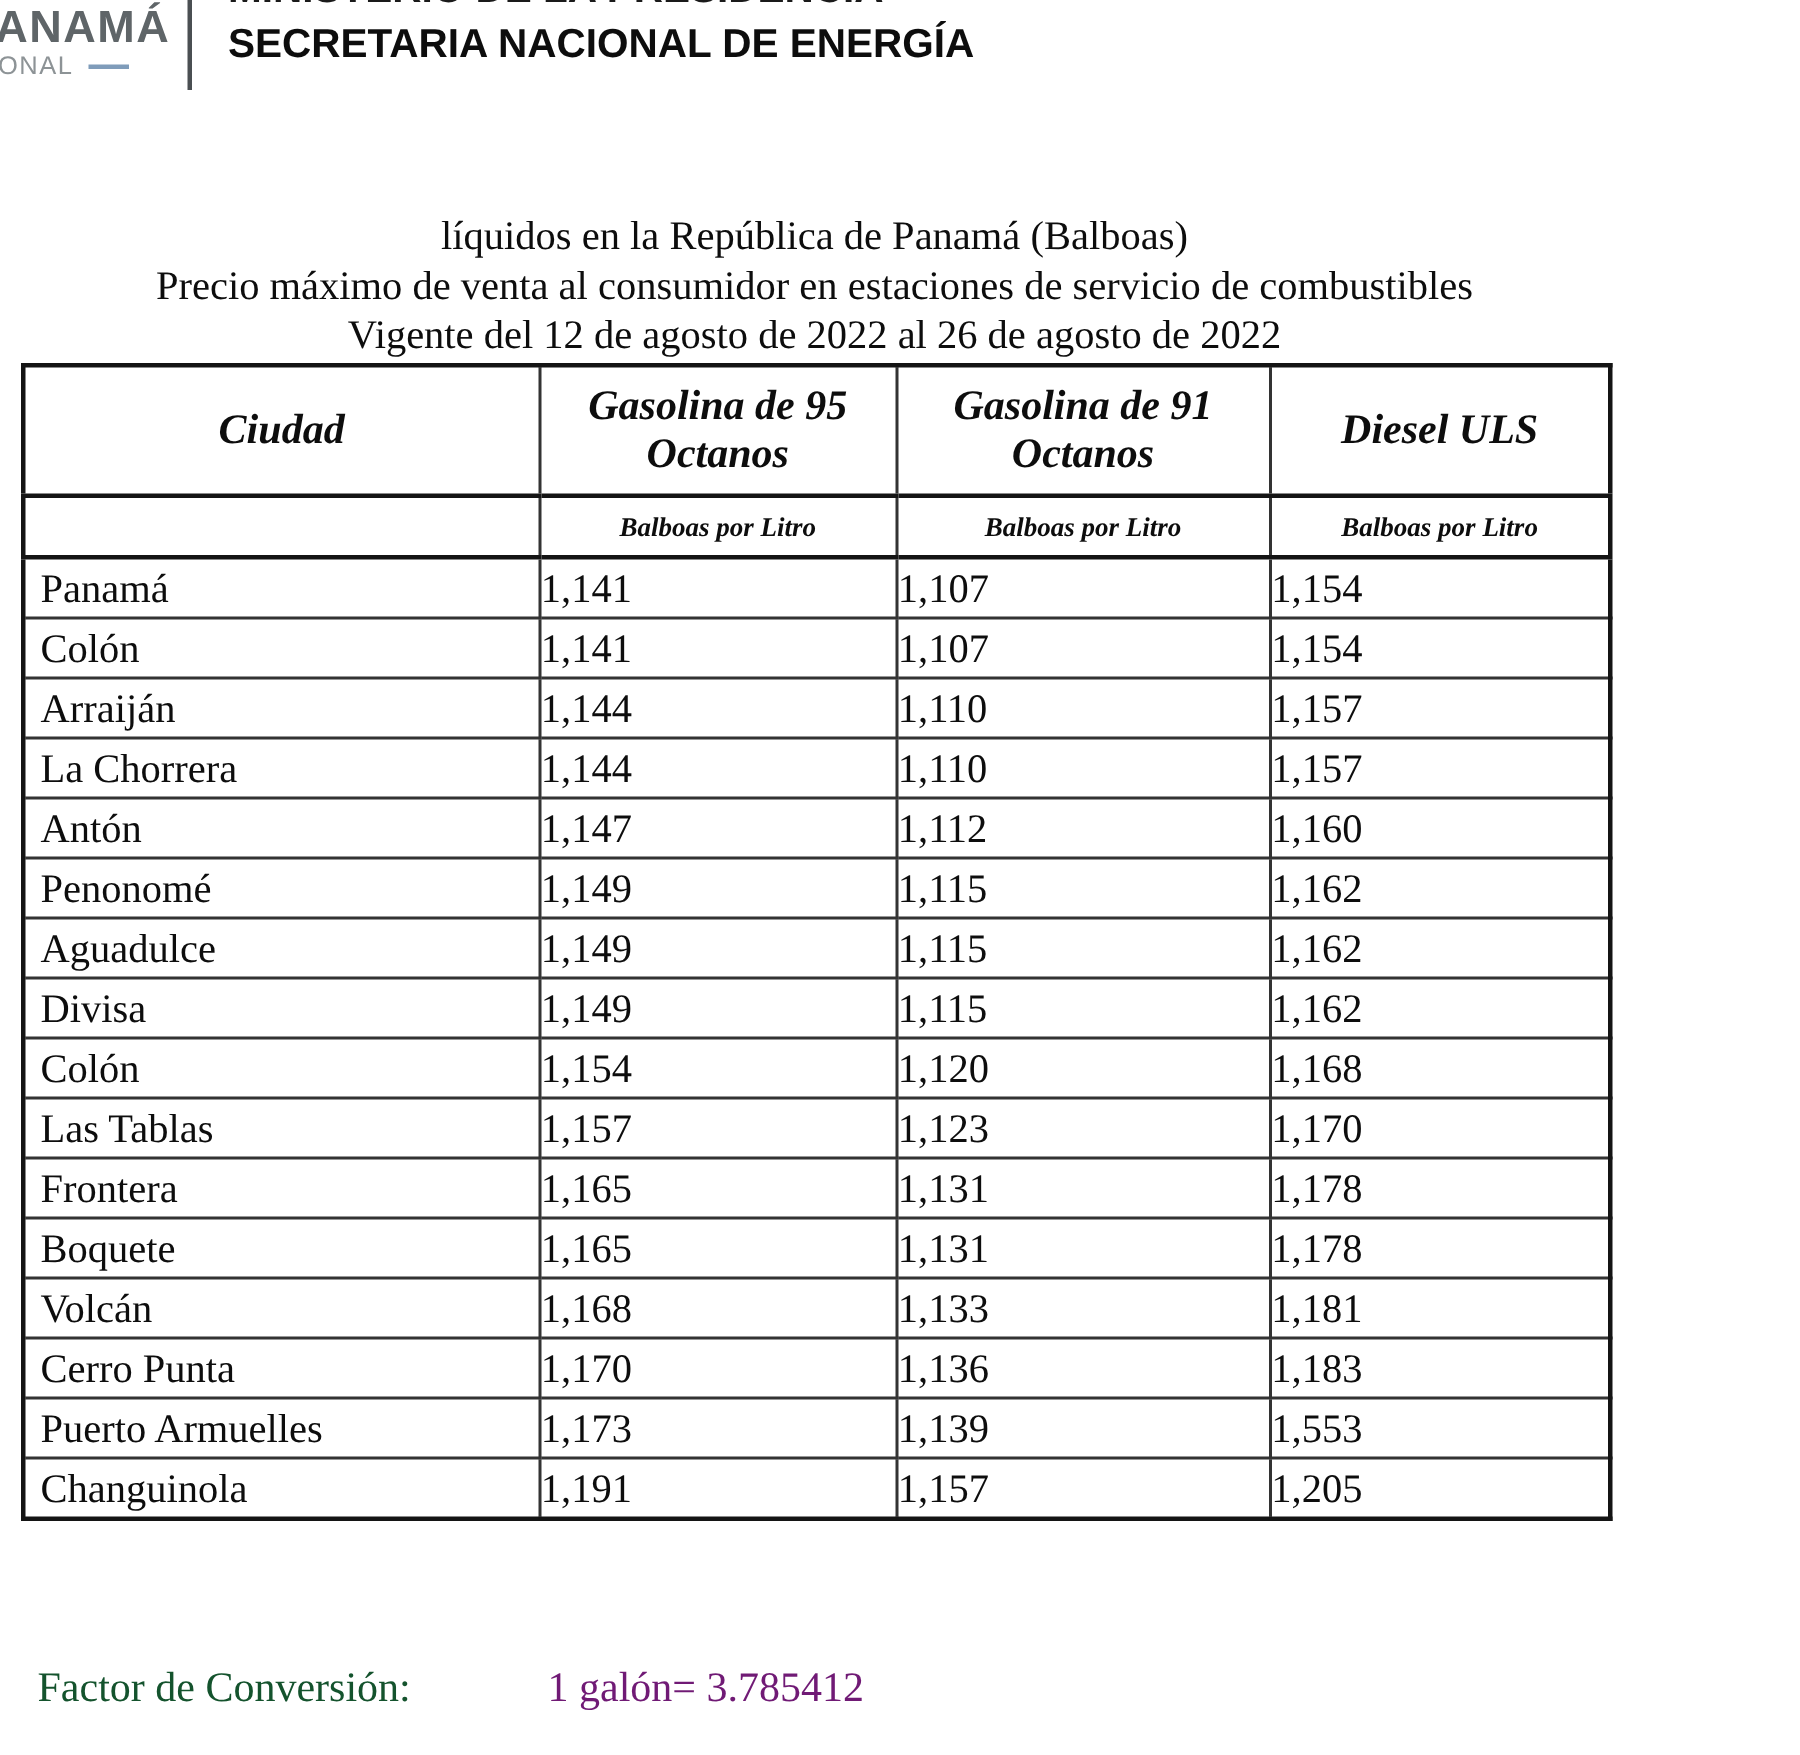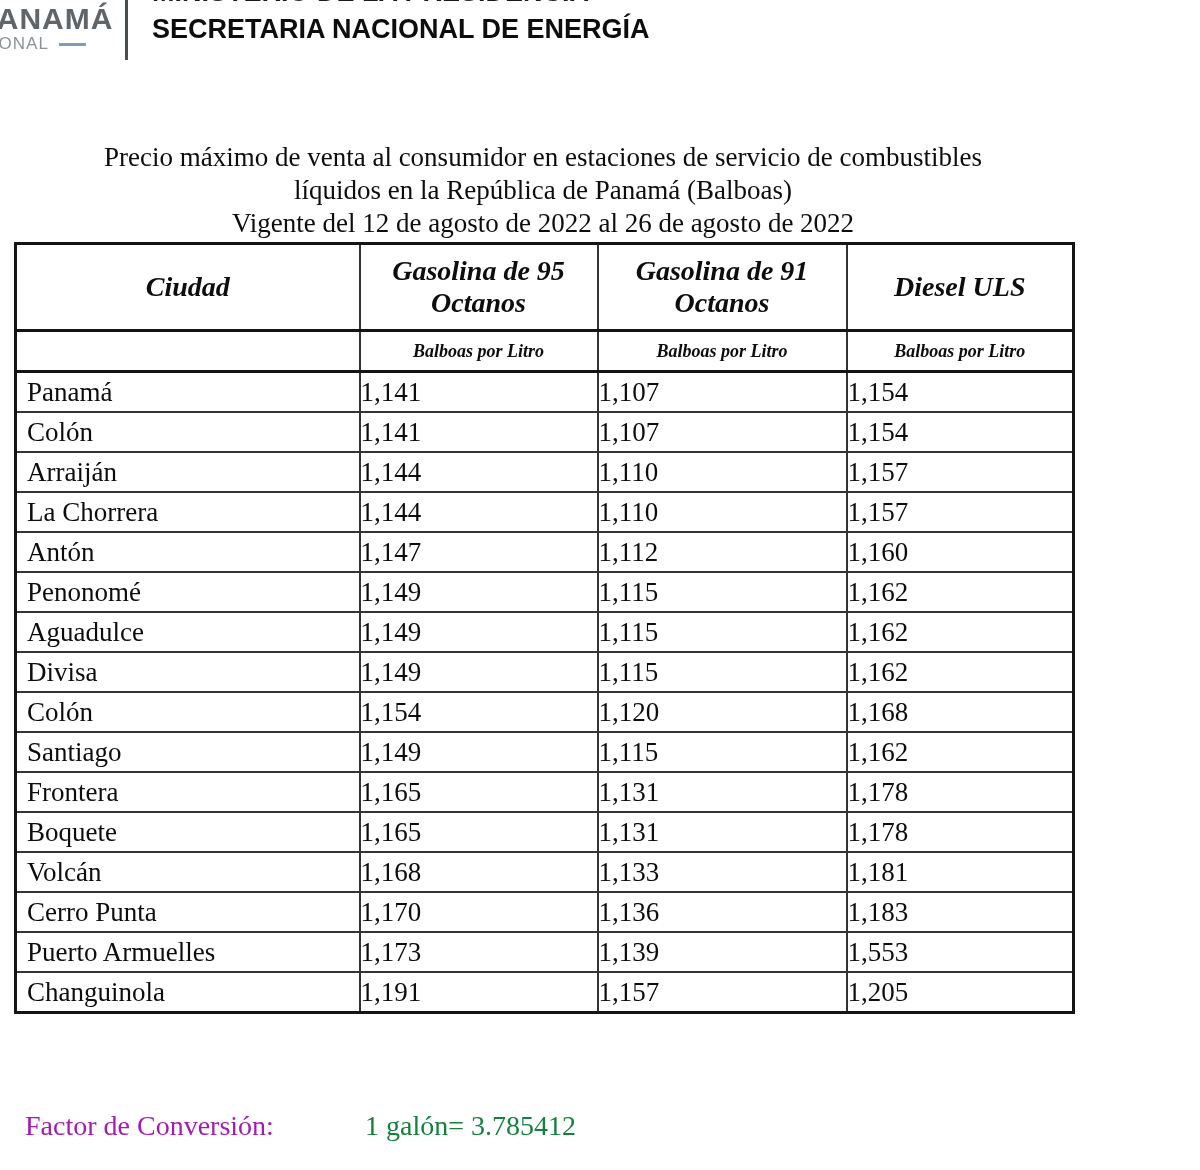--- a/index.html
+++ b/index.html
@@ -138,50 +138,50 @@
   tbody.data td.val {
     text-align: left;
   }
 
   
   .conv-label {
     position: absolute;
     left: 25px;
     top: 1110px;
     font-size: 28px;
-    color: #a21caf;
+    color: #14532d;
     white-space: nowrap;
   }
   .conv-value {
     position: absolute;
     left: 365px;
     top: 1110px;
     font-size: 28px;
-    color: #15803d;
+    color: #701a75;
     white-space: nowrap;
   }
 </style>
 </head>
 <body>
 
 <div class="page">
 
   <div class="letterhead">
     <div class="logo-line1">PANAMÁ</div>
     <div class="logo-line2">
       <span>NACIONAL</span><span class="logo-dash"></span>
     </div>
     <div class="vrule"></div>
     <div class="ministry-line1">MINISTERIO DE LA PRESIDENCIA</div>
     <div class="ministry-line2">SECRETARIA NACIONAL DE ENERGÍA</div>
   </div>
 
   <div class="doc-title">
+    <div>líquidos en la República de Panamá (Balboas)</div>
     <div>Precio máximo de venta al consumidor en estaciones de servicio de combustibles</div>
-    <div>líquidos en la República de Panamá (Balboas)</div>
     <div>Vigente del 12 de agosto de 2022 al 26 de agosto de 2022</div>
   </div>
 
   <table class="price">
     <colgroup>
       <col style="width:344px">
       <col style="width:238px">
       <col style="width:249px">
       <col style="width:227px">
     </colgroup>
@@ -248,24 +248,24 @@
           <td class="val">1,115</td>
           <td class="val">1,162</td>
         </tr>
         <tr>
           <td class="city">Colón</td>
           <td class="val">1,154</td>
           <td class="val">1,120</td>
           <td class="val">1,168</td>
         </tr>
         <tr>
-          <td class="city">Santiago</td>
-          <td class="val">1,149</td>
-          <td class="val">1,115</td>
-          <td class="val">1,162</td>
+          <td class="city">Las Tablas</td>
+          <td class="val">1,157</td>
+          <td class="val">1,123</td>
+          <td class="val">1,170</td>
         </tr>
         <tr>
           <td class="city">Frontera</td>
           <td class="val">1,165</td>
           <td class="val">1,131</td>
           <td class="val">1,178</td>
         </tr>
         <tr>
           <td class="city">Boquete</td>
           <td class="val">1,165</td>

